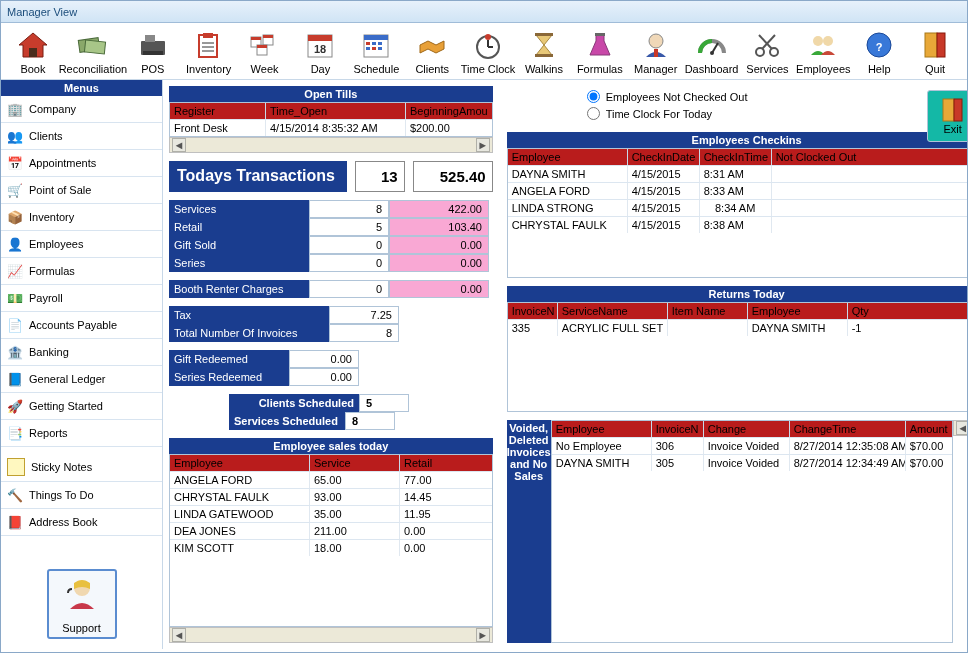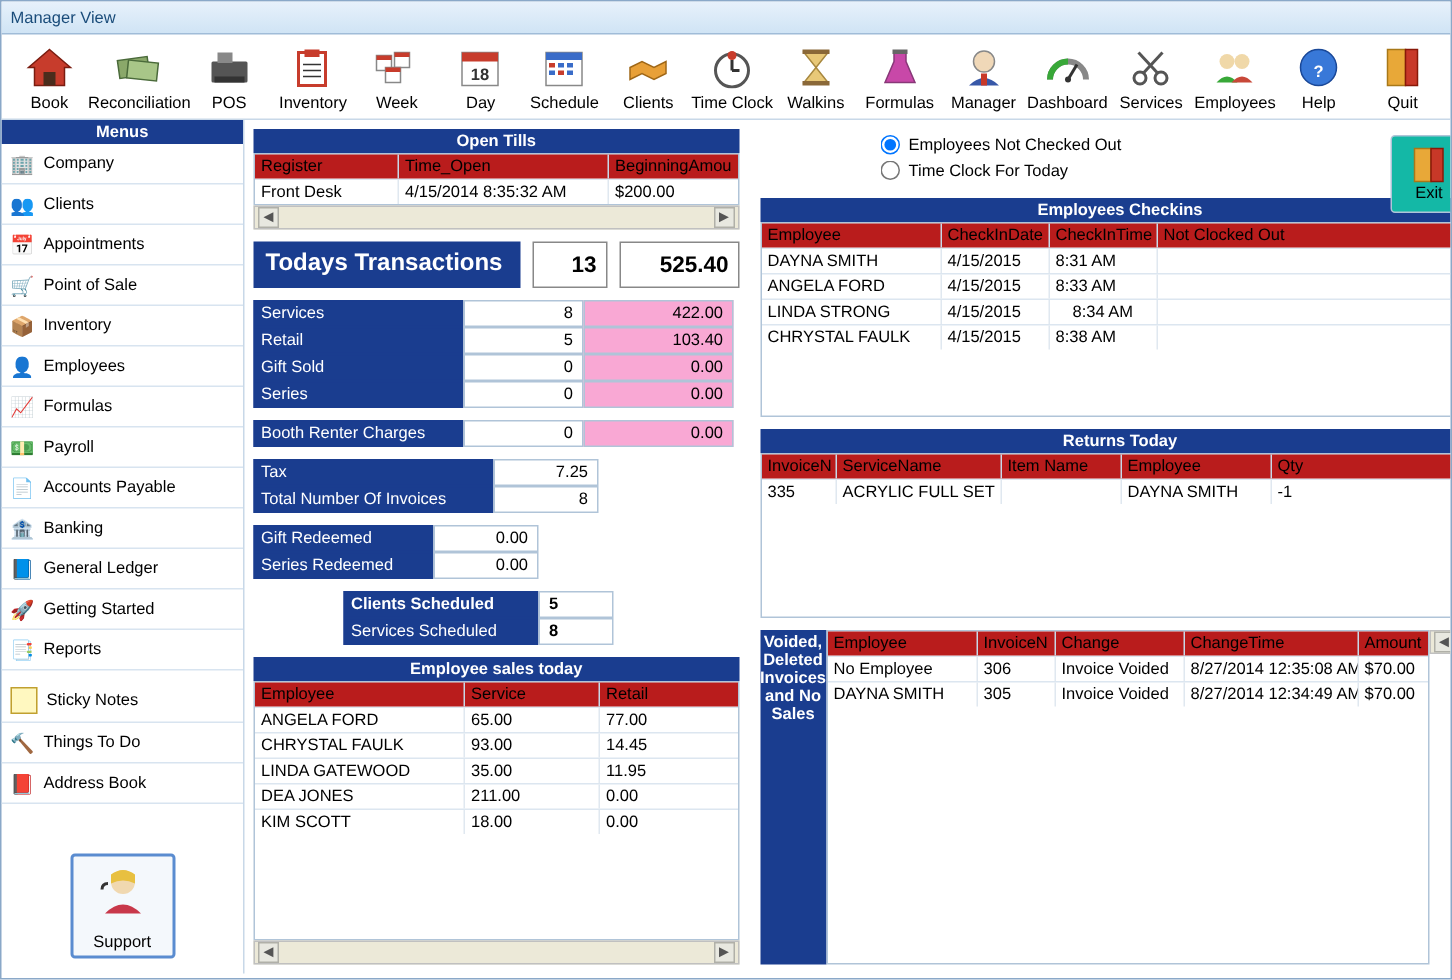--- a/index.html
+++ b/index.html
@@ -401,25 +401,25 @@
               <div class="kv-num" style="width:70px;">0.00</div>
             </div>
           <div class="kv-row">
               <div class="kv-label" style="width:120px;">Series Redeemed</div>
               <div class="kv-num" style="width:70px;">0.00</div>
             </div>
         </div>
 
         <div style="margin-left:60px;">
           <div class="kv-row">
-              <div class="kv-label" style="width:130px;font-weight:bold;">Clients Scheduled</div>
+              <div class="kv-label" style="width:130px;font-weight:bold;text-align:right;">Clients Scheduled</div>
               <div class="kv-num" style="width:50px;text-align:left;font-weight:bold;">5</div>
             </div>
           <div class="kv-row">
-              <div class="kv-label" style="width:130px;font-weight:normal;">Services Scheduled</div>
+              <div class="kv-label" style="width:116px;font-weight:bold;">Services Scheduled</div>
               <div class="kv-num" style="width:50px;text-align:left;font-weight:bold;">8</div>
             </div>
         </div>
 
         <div style="flex:1; display:flex; flex-direction:column;">
           <div class="panel-hdr">Employee sales today</div>
           <div class="grid" style="flex:1;">
             <div class="grid-row grid-head">
               <div class="gc" style="width:140px;">Employee</div>
               <div class="gc" style="width:90px;">Service</div>

